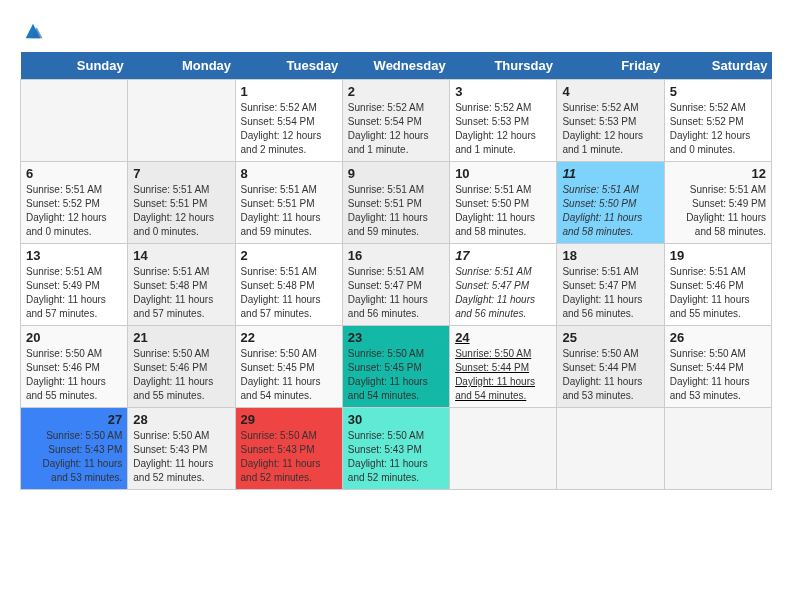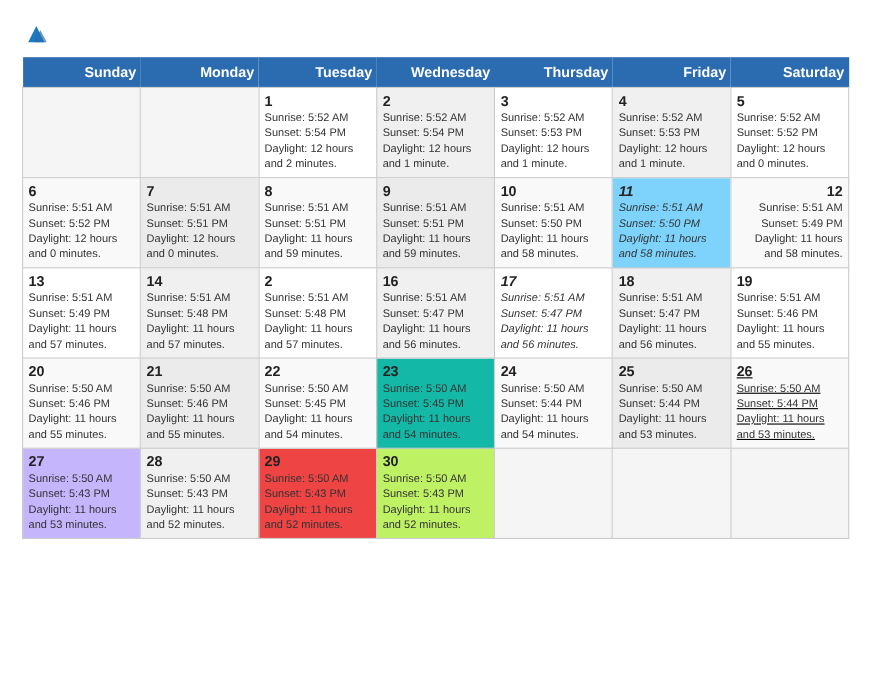--- a/index.html
+++ b/index.html
@@ -266,59 +266,59 @@
           <div class="day-info" style="white-space: pre-line;">Sunrise: 5:50 AM
 Sunset: 5:45 PM
 Daylight: 11 hours and 54 minutes.</div>
         </td>
         <td style="background: #14b8a6;">
           <span class="day-number">23</span>
           <div class="day-info" style="white-space: pre-line;">Sunrise: 5:50 AM
 Sunset: 5:45 PM
 Daylight: 11 hours and 54 minutes.</div>
         </td>
-        <td style="background: rgb(249, 249, 249);">
+        <td style="background: rgb(249, 249, 249); text-decoration: underline;">
           <span class="day-number">24</span>
           <div class="day-info" style="white-space: pre-line;">Sunrise: 5:50 AM
 Sunset: 5:44 PM
 Daylight: 11 hours and 54 minutes.</div>
         </td>
         <td style="background: rgb(235, 235, 235);">
           <span class="day-number">25</span>
           <div class="day-info" style="white-space: pre-line;">Sunrise: 5:50 AM
 Sunset: 5:44 PM
 Daylight: 11 hours and 53 minutes.</div>
         </td>
-        <td style="background: rgb(249, 249, 249); text-decoration: underline;">
+        <td style="background: rgb(249, 249, 249);">
           <span class="day-number">26</span>
           <div class="day-info" style="white-space: pre-line;">Sunrise: 5:50 AM
 Sunset: 5:44 PM
 Daylight: 11 hours and 53 minutes.</div>
         </td>
       </tr>
       <tr>
-        <td style="background: #c4b5fd;">
+        <td style="background: #3b82f6; text-align: right;">
           <span class="day-number">27</span>
           <div class="day-info" style="white-space: pre-line;">Sunrise: 5:50 AM
 Sunset: 5:43 PM
 Daylight: 11 hours and 53 minutes.</div>
         </td>
         <td style="background: rgb(240, 240, 240);">
           <span class="day-number">28</span>
           <div class="day-info" style="white-space: pre-line;">Sunrise: 5:50 AM
 Sunset: 5:43 PM
 Daylight: 11 hours and 52 minutes.</div>
         </td>
         <td style="background: #ef4444; margin-left: 14px;">
           <span class="day-number">29</span>
           <div class="day-info" style="white-space: pre-line;">Sunrise: 5:50 AM
 Sunset: 5:43 PM
 Daylight: 11 hours and 52 minutes.</div>
         </td>
-        <td style="background: #bef264;">
+        <td style="background: #5eead4;">
           <span class="day-number">30</span>
           <div class="day-info" style="white-space: pre-line;">Sunrise: 5:50 AM
 Sunset: 5:43 PM
 Daylight: 11 hours and 52 minutes.</div>
         </td>
         <td class="empty-cell" style="background: rgb(240, 240, 240);"></td>
         <td class="empty-cell" style="background: rgb(240, 240, 240);"></td>
         <td class="empty-cell" style="background: rgb(240, 240, 240);"></td>
       </tr>
     </tbody>

